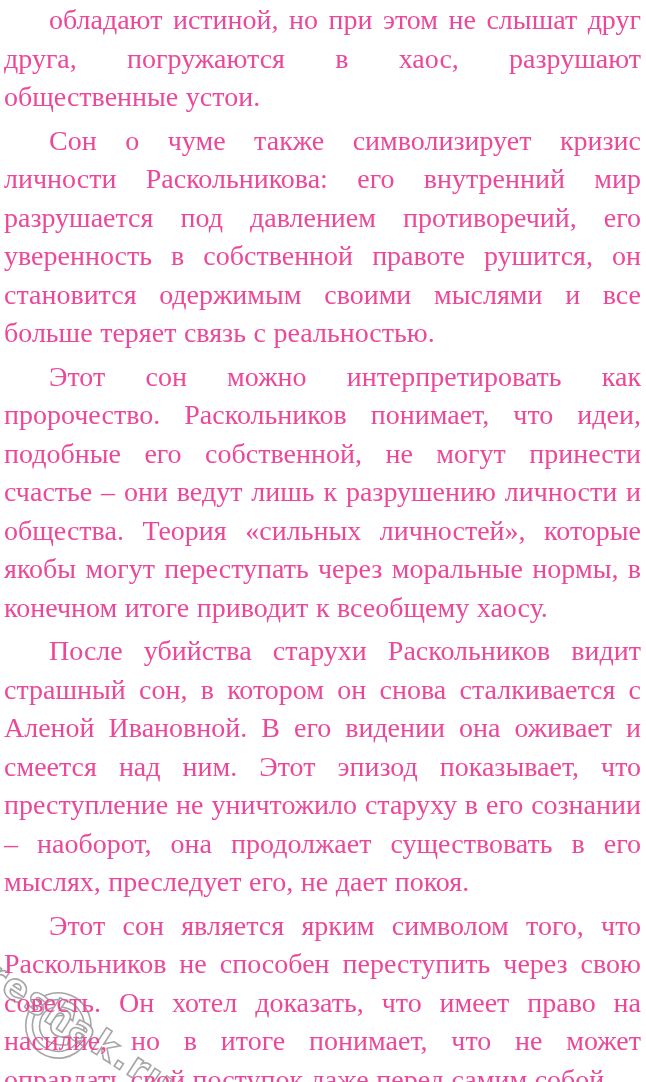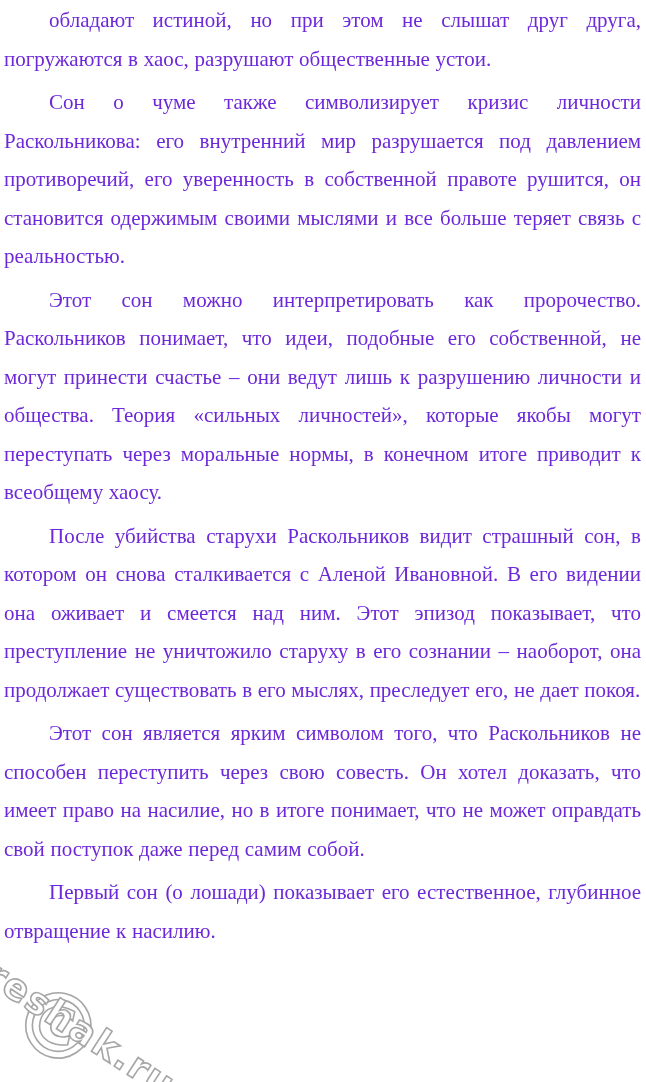--- a/index.html
+++ b/index.html
@@ -18,24 +18,24 @@
     font-family: "Liberation Serif", "DejaVu Serif", serif;
   }
   .content {
     position: absolute;
     left: 0; top: 0; right: 0;
     padding: 1px 5px 0 4px;
     z-index: 2;
   }
   .content p {
     margin: 0 0 5px 0;
-    font-size: 21px;
+    font-size: 28px;
     line-height: 38.5px;
     text-align: justify;
-    color: #6d28d9;
+    color: #ec4899;
     word-spacing: 0.02em;
   }
   .content p b {
     font-weight: normal;
     margin-left: 45px;
   }
   
   .watermark-layer {
     position: absolute;
     left: 0; top: 0;

